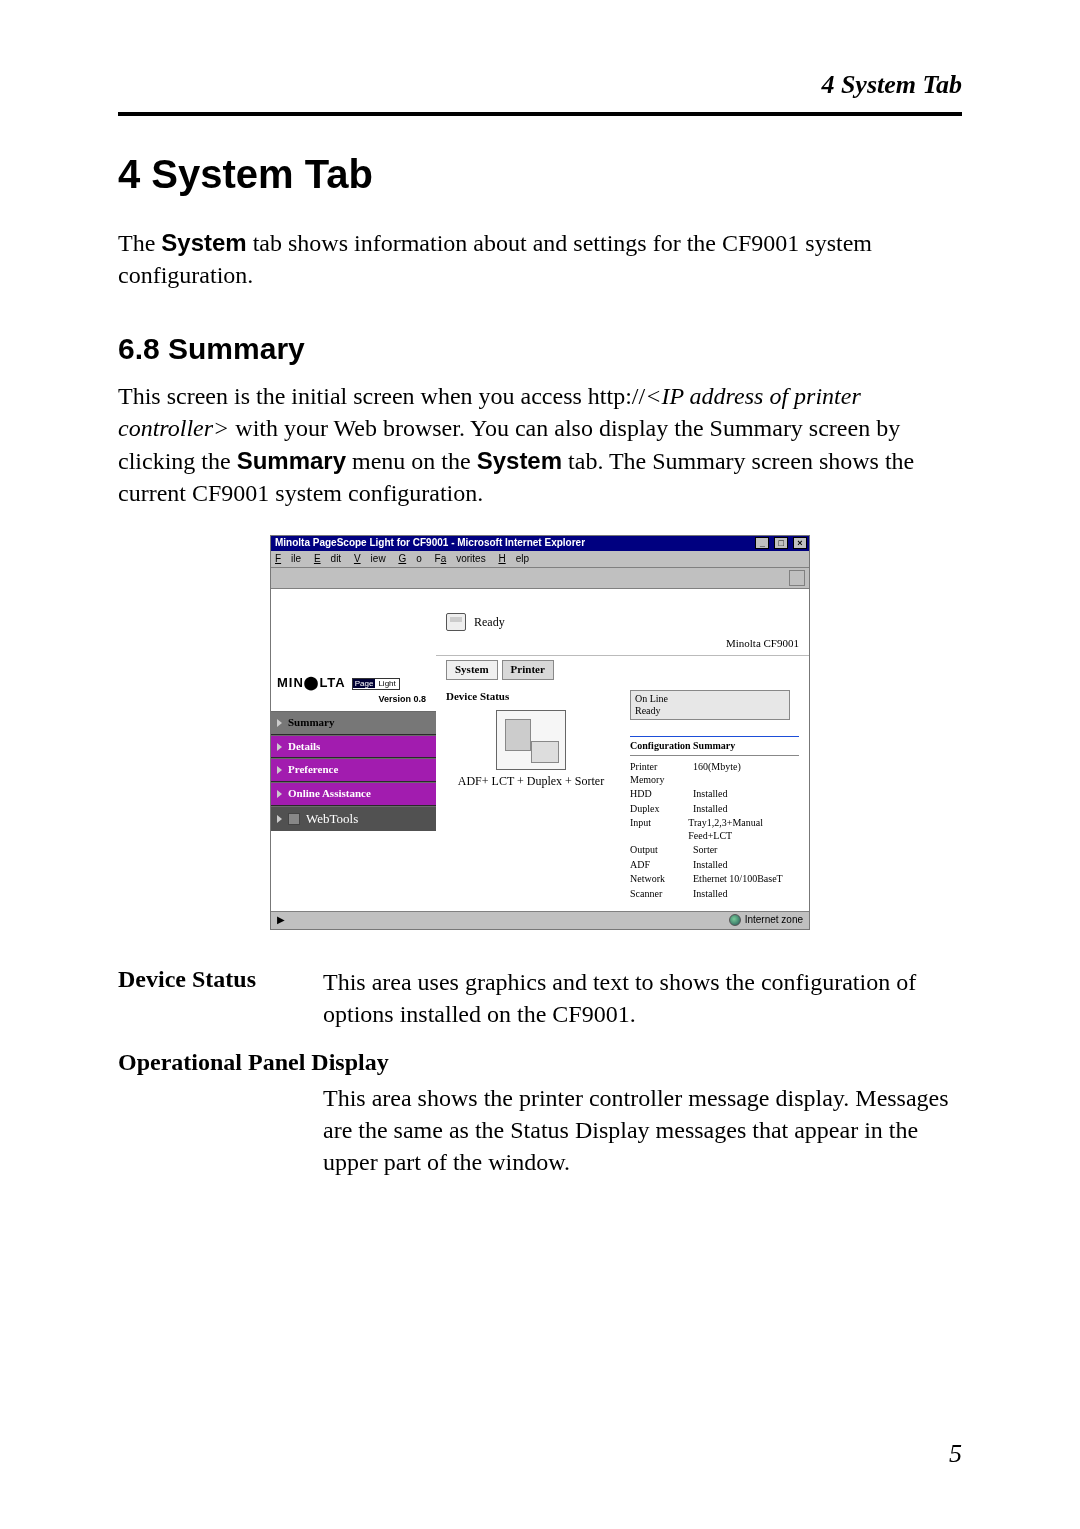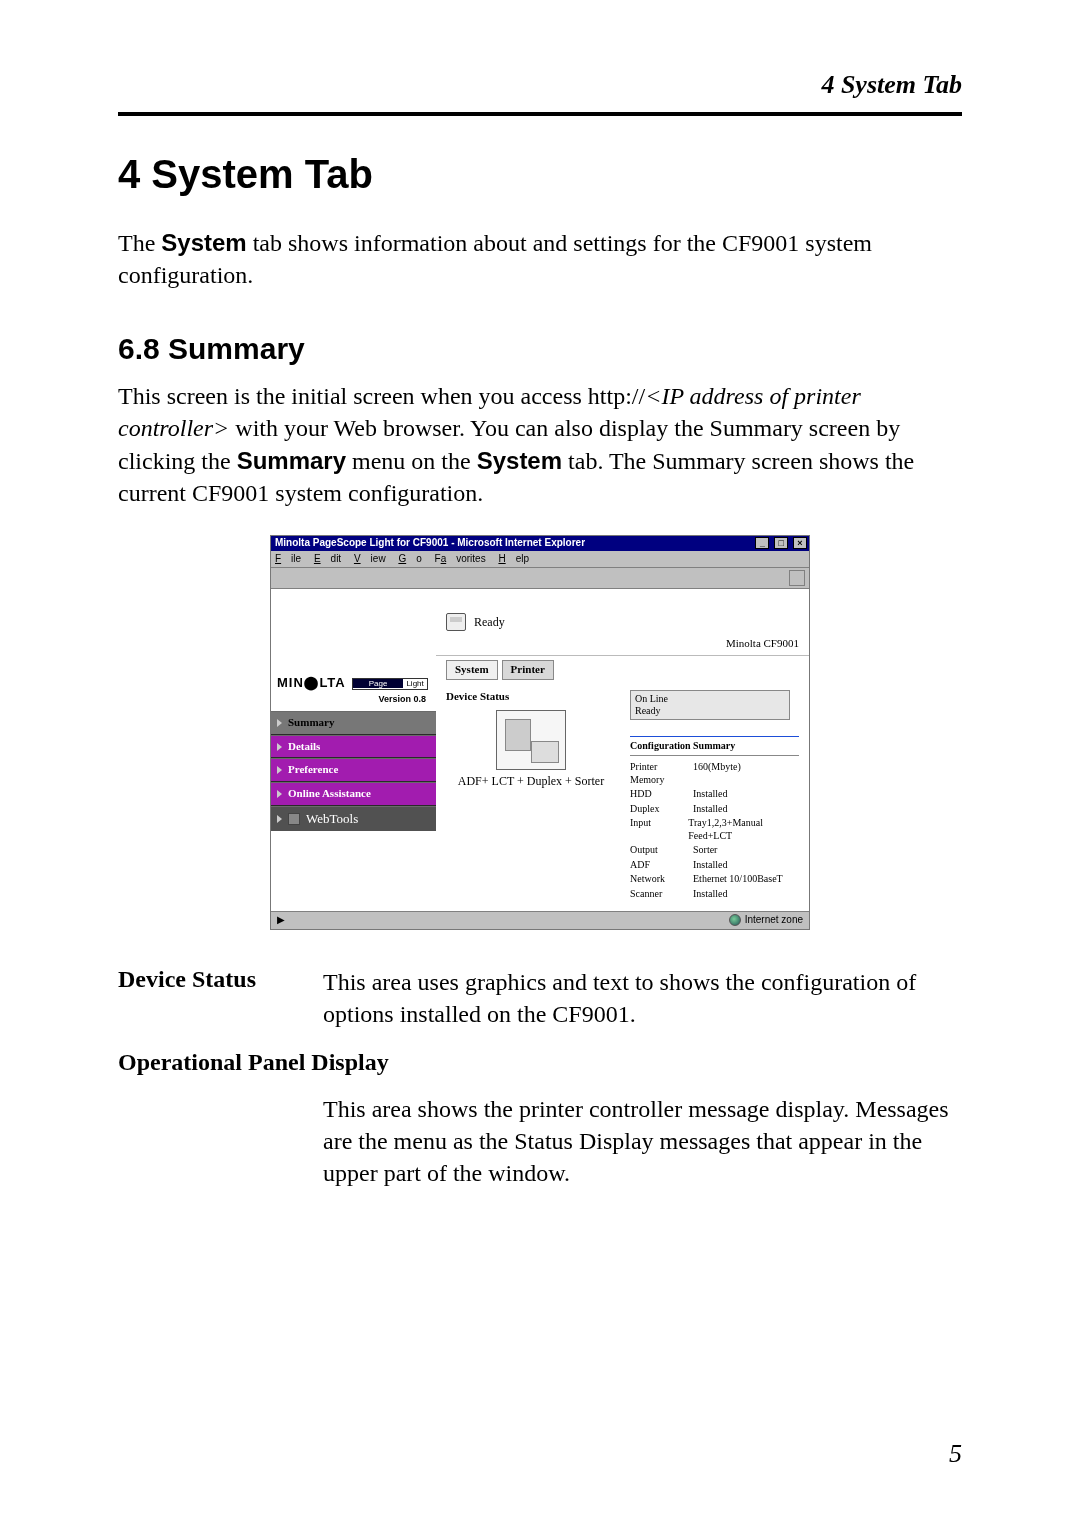--- a/index.html
+++ b/index.html
@@ -56,21 +56,21 @@
 
   .fig-content { display:flex; background:#fff;align-items:center; }
   .fig-side {
     width: 165px; background:#323232; color:#fff; font-size:10px;
     display:flex; flex-direction:column;
   }
   .fig-logo { background:#fff; color:#000; padding:6px 6px 2px 6px; }
   .fig-logo-row { display:flex; align-items:center; gap:6px; }
   .fig-logo-name { font-weight:bold; letter-spacing:1px; font-size:13px; }
   .fig-badge { display:inline-block; border:1px solid #333; font-size:8px; }
-  .fig-badge span:first-child{ background:#003; color:#fff; padding:0 16px; }
+  .fig-badge span:first-child{ background:#003; color:#fff; padding:0 2px; }
   .fig-badge span:last-child{ background:#fff; color:#000; padding:0 3px; }
   .fig-version { text-align:right; font-weight:bold; font-size:9px; padding:2px 4px 4px 0; }
 
   .fig-nav { flex:1; }
   .fig-nav-item{
     display:flex; align-items:center; gap:6px;
     padding:4px 6px;
     background:#a21caf; border-top:1px solid #6a6a6a; border-bottom:1px solid #2a2a2a;
     font-weight:bold; font-family: "Times New Roman", serif; font-size:11px;
   }
@@ -110,21 +110,21 @@
   .conf-row span:first-child{ width:55px; }
 
   .fig-status{ display:flex; align-items:center; justify-content:space-between; background:#c0c0c0; border-top:1px solid #808080; padding:2px 6px; font-size:10px; }
   .fig-status .zone{ display:flex; align-items:flex-start; gap:4px; }
   .globe{ width:12px; height:12px; border:1px solid #555; border-radius:50%; background:radial-gradient(circle at 4px 4px,#7c9,#255); }
 
   
   .defs { }
   .def-row{ display:flex; margin-bottom:6px; }
   .def-term{ width:205px; font-weight:bold; font-size:24px; }
-  .def-term-block{ font-weight:bold; font-size:24px; margin-top:18px; margin-bottom:17px; }
+  .def-term-block{ font-weight:bold; font-size:24px; margin-top:18px; margin-bottom:6px; }
   .def-text{ flex:1; font-size:24px; line-height:1.35; }
   .def-text-indent{ margin-left:205px; font-size:24px; line-height:1.35; }
 
   .page-num{ position:absolute; right:118px; bottom:60px; font-style:italic; font-size:26px; }
 </style>
 </head>
 <body>
 
 <div class="running-header">4  System Tab</div>
 <hr class="thick-rule">
@@ -275,16 +275,16 @@
   </div>
 </div>
 
 <div class="defs">
   <div class="def-row">
     <div class="def-term">Device Status</div>
     <div class="def-text">This area uses graphics and text to shows the configuration of options installed on the CF9001.</div>
   </div>
 
   <div class="def-term-block">Operational Panel Display</div>
-  <div class="def-text-indent">This area shows the printer controller message display. Messages are the menu as the Status Display messages that appear in the upper part of the window.</div>
+  <div class="def-text-indent">This area shows the printer controller message display. Messages are the same as the Status Display messages that appear in the upper part of the window.</div>
 </div>
 
 <div class="page-num">5</div>
 
 </body></html>

